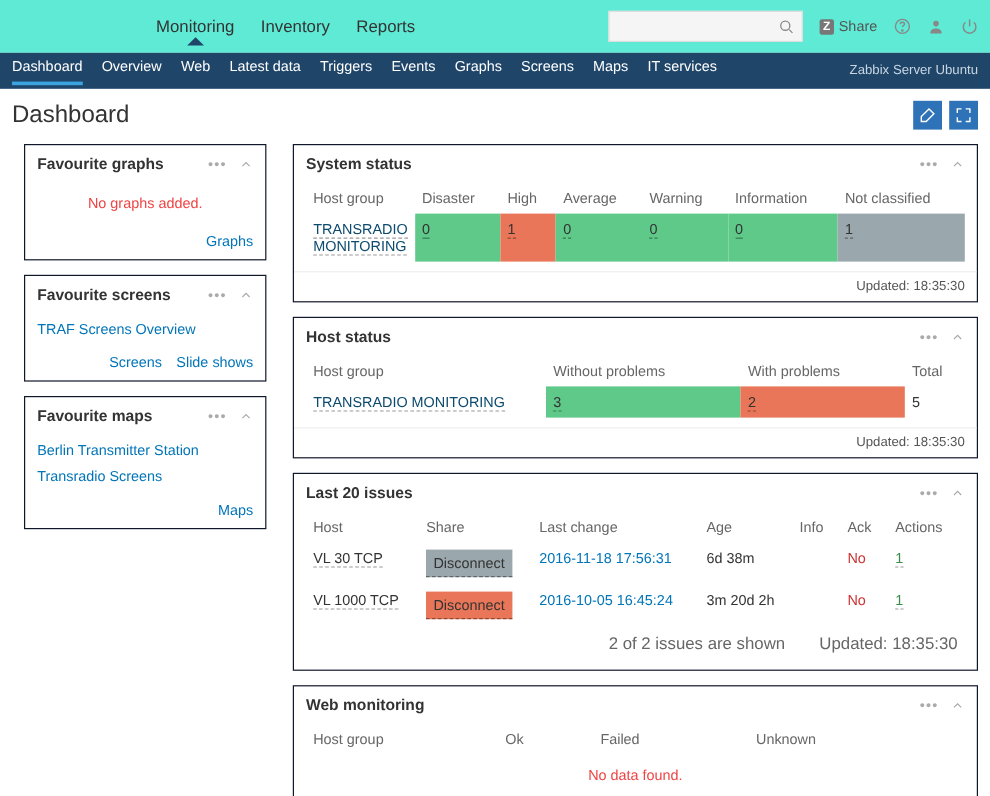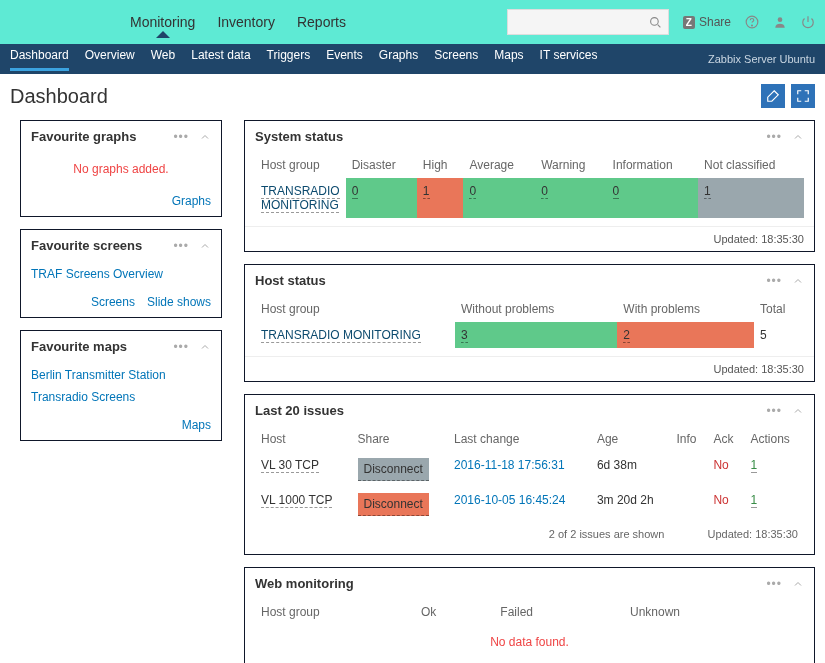--- a/index.html
+++ b/index.html
@@ -51,21 +51,21 @@
   td { padding: 6px 6px; vertical-align: top; }
   .link-dashed { color: #0c4a6e; border-bottom: 1px dashed #999; }
   .statuscell { text-align: left; }
   .cell-green { background: #5fc98a; }
   .cell-orange { background: #e97659; }
   .cell-grey { background: #9aa7ad; }
   .statuscell span { border-bottom: 1px dashed rgba(0,0,0,0.4); }
   .issue-disc { padding: 4px 6px; display: inline-block; }
   .no { color: #cc3333; }
   .action1 { color: #388c46; border-bottom: 1px dashed #999; }
-  .srow { color: #666; text-align: right; font-size: 11px; padding: 6px 6px; }
+  .srow { color: #666; text-align: right; font-size: 14px; padding: 6px 6px; }
 </style>
 </head>
 <body>
 
 <div class="topnav">
   <div class="mainmenu">
     <span class="arrow-up">Monitoring</span>
     <span>Inventory</span>
     <span>Reports</span>
   </div>

